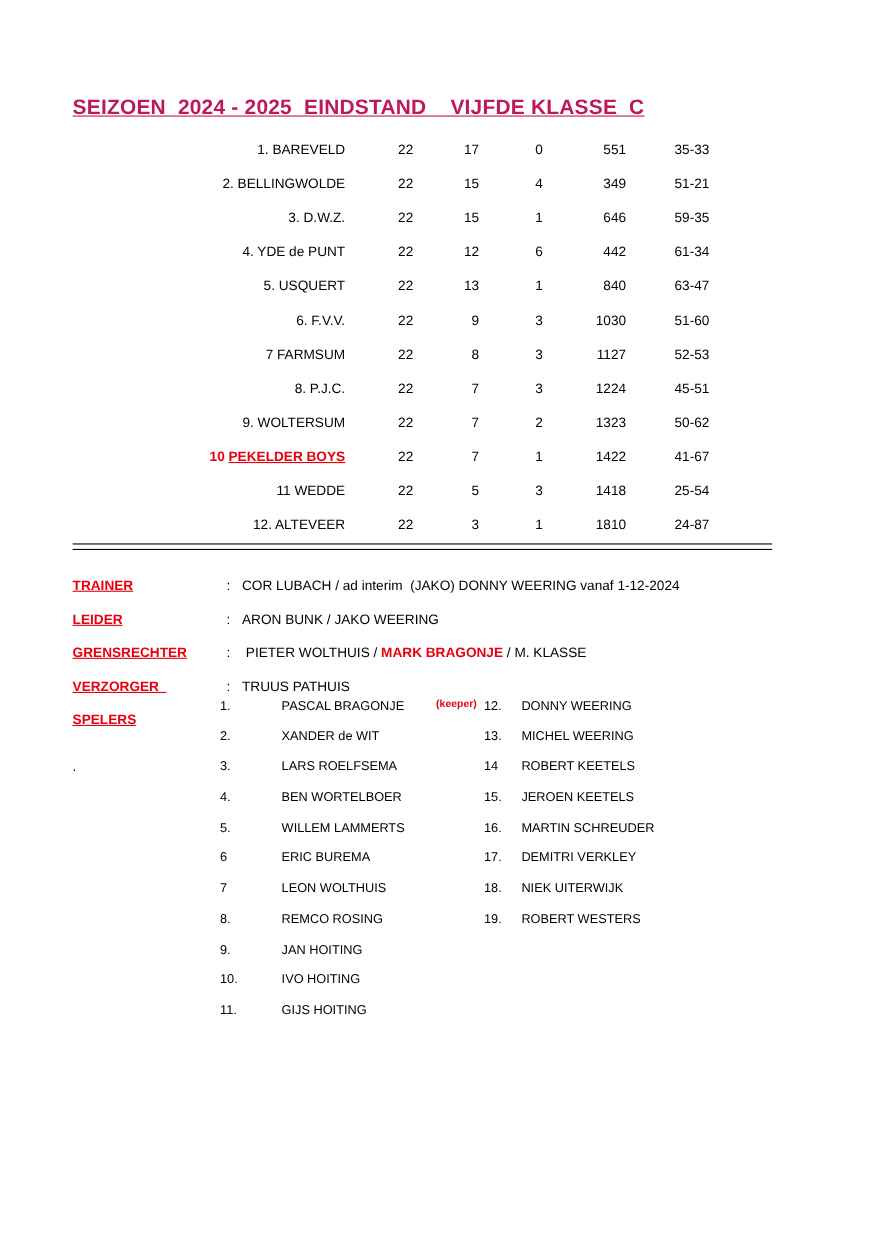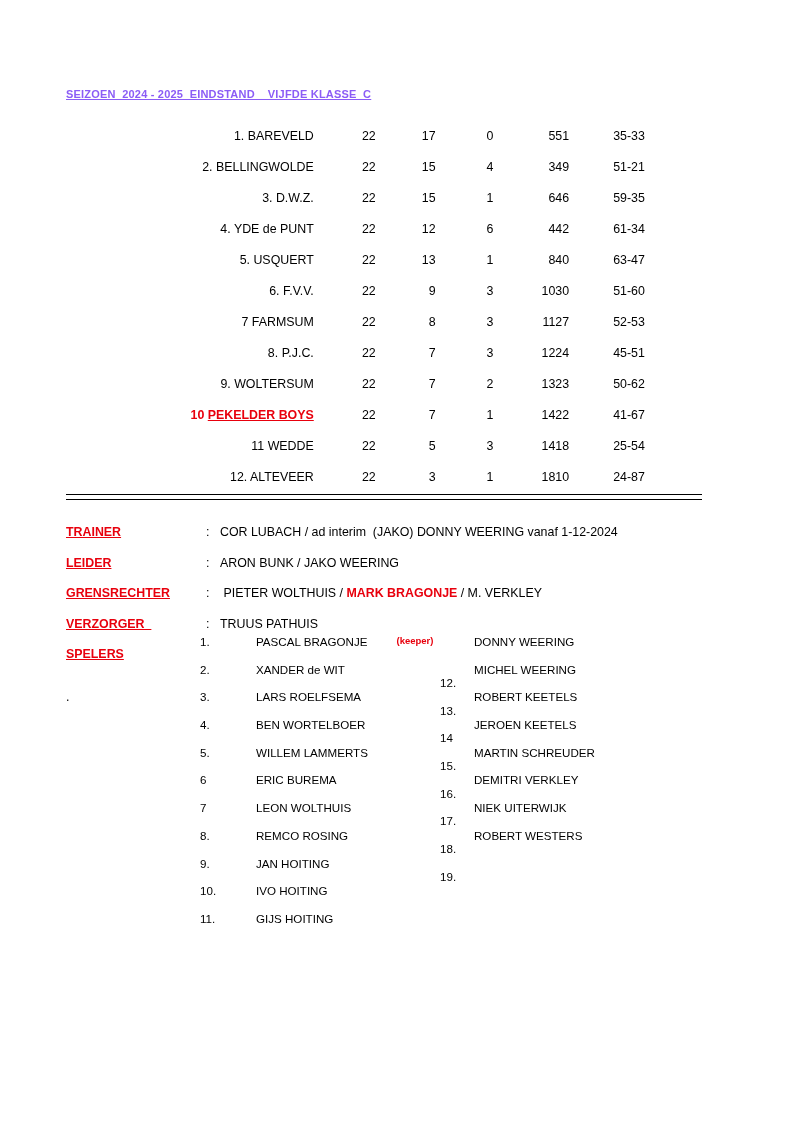--- a/index.html
+++ b/index.html
@@ -20,23 +20,23 @@
     left: 0; top: 0;
     width: 794px;
     height: 1123px;
   }
 
   
   .title {
     position: absolute;
     left: 66px;
     top: 88px;
-    font-size: 11px;
+    font-size: 19px;
     font-weight: bold;
-    color: #8b5cf6;
+    color: #be185d;
     text-decoration: underline;
     letter-spacing: 0.2px;
     white-space: pre;
   }
 
   
   .standings {
     position: absolute;
     left: 66px;
     top: 120px;
@@ -138,21 +138,21 @@
   .player-name {
     text-align: right;
   }
   .keeper-tag {
     color: #e8000d;
     font-size: 9.5px;
     font-weight: bold;
     margin-left: 10px;
     padding-left: 19px;
   }
-  .right-num { width: 34px; margin-top: 41px; }
+  .right-num { width: 34px; }
 
   .stray-dot {
     position: absolute;
     left: 66px;
     top: 690px;
     font-size: 12.4px;
     color: #000;
   }
 </style>
 </head>
@@ -287,21 +287,21 @@
 
     <div class="staff-row">
       <div class="staff-label">LEIDER</div>
       <div class="staff-colon">:</div>
       <div class="staff-value">ARON BUNK / JAKO WEERING</div>
     </div>
 
     <div class="staff-row">
       <div class="staff-label">GRENSRECHTER</div>
       <div class="staff-colon">:</div>
-      <div class="staff-value"><span> PIETER WOLTHUIS / </span><span class="accent">MARK BRAGONJE</span><span> / M. VERKLEY</span></div>
+      <div class="staff-value"><span> PIETER WOLTHUIS / </span><span class="accent">MARK BRAGONJE</span><span> / M. KLASSE</span></div>
     </div>
 
     <div class="staff-row">
       <div class="staff-label">VERZORGER  </div>
       <div class="staff-colon">:</div>
       <div class="staff-value">TRUUS PATHUIS</div>
     </div>
 
     <div class="staff-row">
       <div class="staff-label">SPELERS</div>

